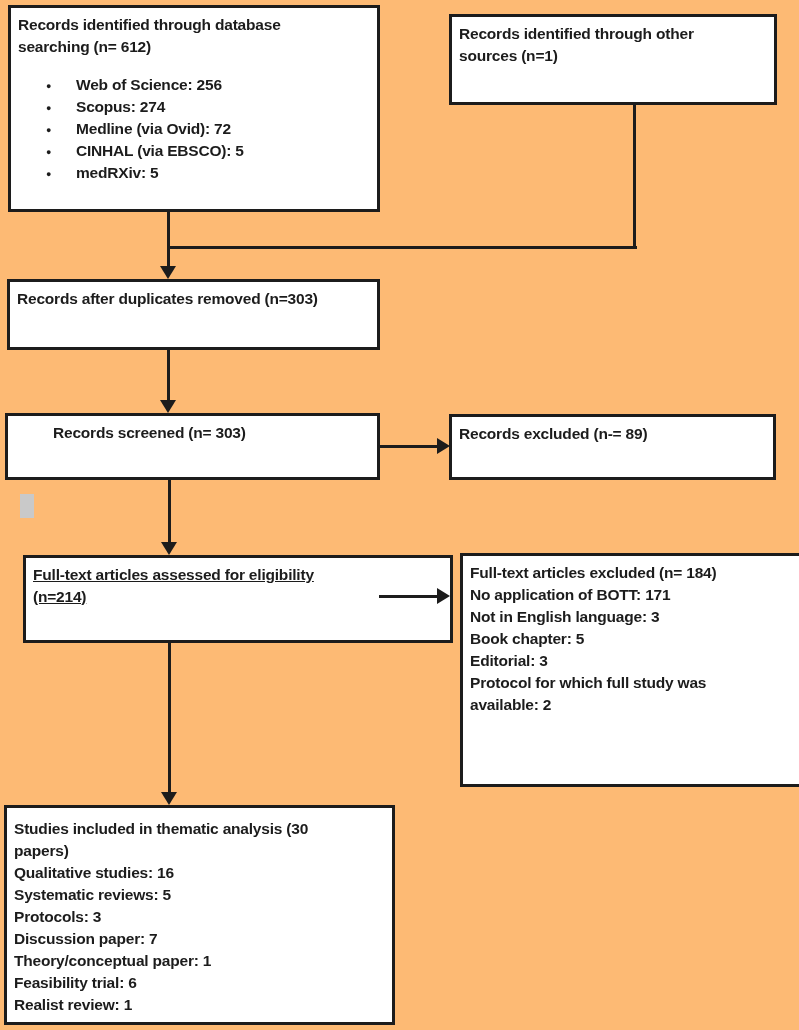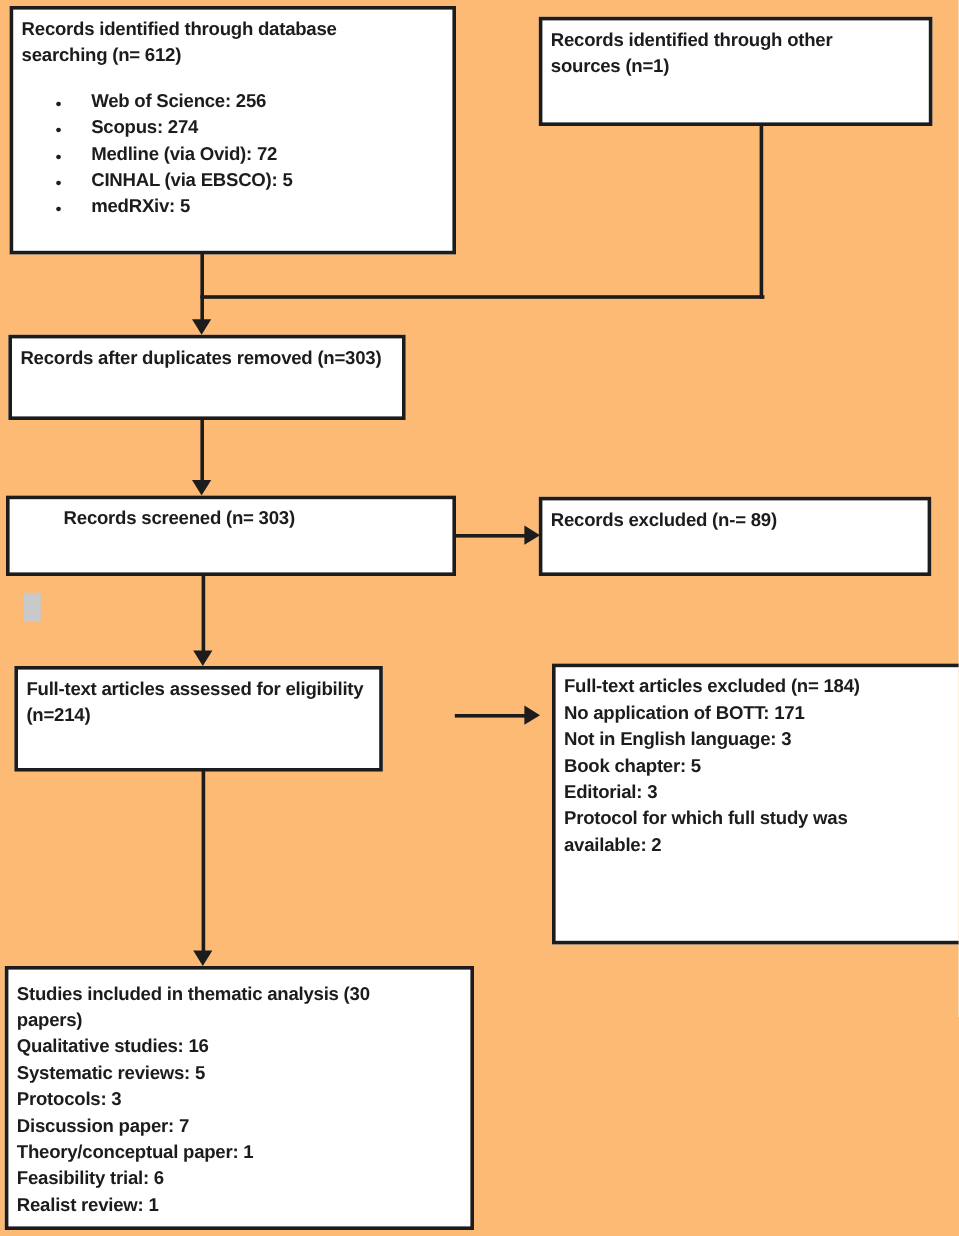--- a/index.html
+++ b/index.html
@@ -21,24 +21,24 @@
     padding: 6px 6px 0 7px;
   }
   .box-text {
     white-space: pre;
     font-size: 15.5px;
     line-height: 22px;
     letter-spacing: -0.2px;
   }
   .b1 { left: 8px;   top: 5px;   width: 372px; height: 207px; }
   .b2 { left: 449px; top: 14px;  width: 328px; height: 91px;  }
-  .b3 { left: 7px;   top: 279px; width: 331px; height: 71px;  }
+  .b3 { left: 7px;   top: 279px; width: 373px; height: 71px;  }
   .b4 { left: 5px;   top: 413px; width: 375px; height: 67px; padding-left: 45px;  }
   .b5 { left: 449px; top: 414px; width: 327px; height: 66px;  }
-  .b6 { left: 12px;   top: 555px; width: 307px; height: 88px;  }
+  .b6 { left: 23px;   top: 555px; width: 430px; height: 88px; text-decoration: underline;  }
   .b7 { left: 460px; top: 553px; width: 346px; height: 234px; }
   .b8 { left: 4px;   top: 805px; width: 391px; height: 220px; padding-top: 10px; }
 
   ul.bullets {
     list-style: none;
     margin: 16px 0 0 0;
     padding: 0;
   }
   ul.bullets li {
     position: relative;

